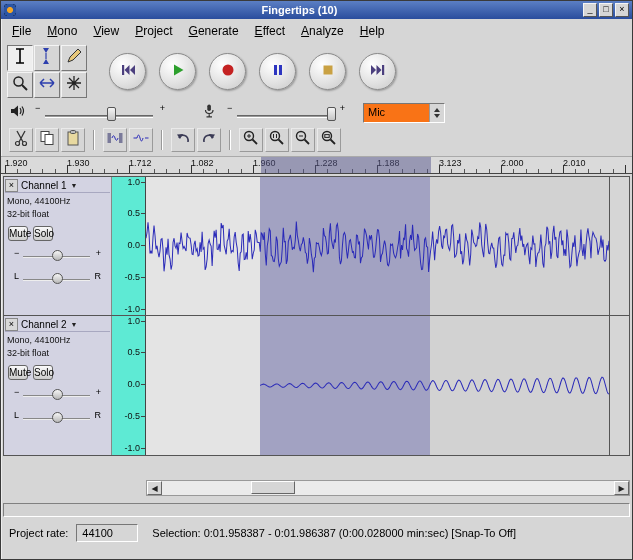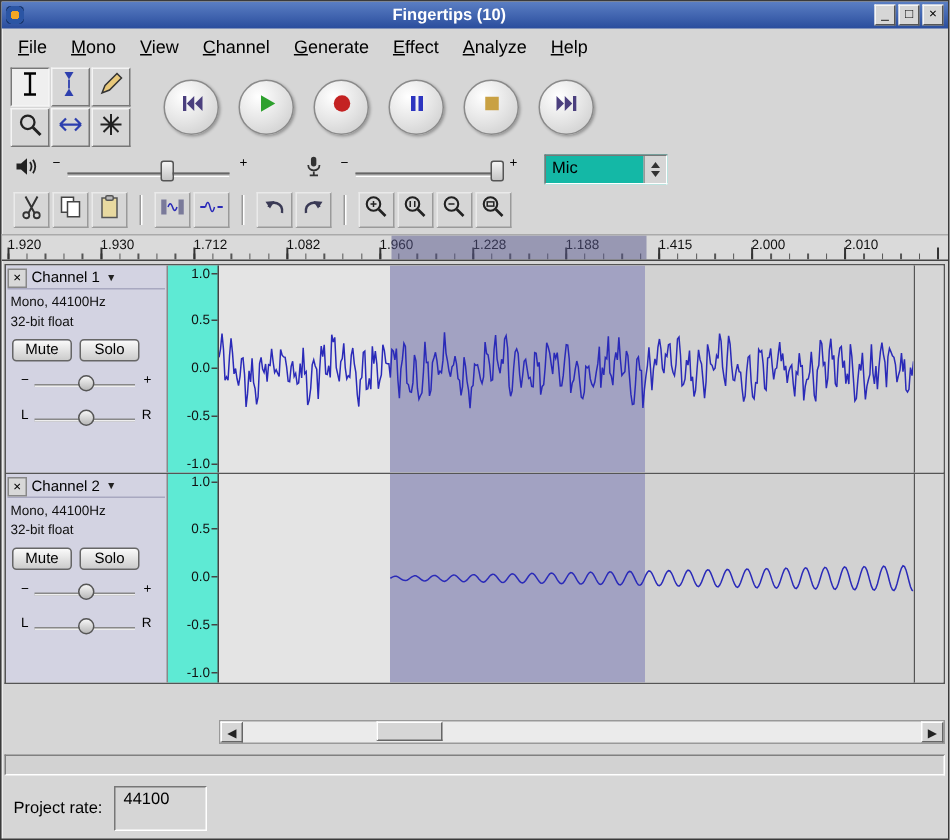--- a/index.html
+++ b/index.html
@@ -26,21 +26,21 @@
 .transport{display:flex;gap:13px;align-items:center}
 .t-btn{width:37px;height:37px;border-radius:50%;border:1px solid #8a8a8a;background:radial-gradient(circle at 35% 30%,#ffffff,#e2e2e2 55%,#c8c8c8);display:flex;align-items:center;justify-content:center;box-shadow:1px 1px 2px rgba(0,0,0,.3)}
 
 
 .toolbar-mixer{display:flex;align-items:center;height:26px;padding:0 8px;gap:10px}
 .mix-slider{position:relative;height:20px}
 .mix-slider .groove{position:absolute;left:10px;right:12px;top:12px;height:3px;background:#9a9a9a;border-top:1px solid #666;border-bottom:1px solid #fff}
 .mix-slider .thumb{position:absolute;top:4px;width:9px;height:14px;background:linear-gradient(#f4f4f4,#c4c4c4);border:1px solid #555;border-radius:2px}
 .mix-slider .minl{position:absolute;left:0;top:0;font-size:9px}
 .mix-slider .maxl{position:absolute;right:0;top:0;font-size:9px}
-.combo{display:flex;width:82px;height:20px;border:1px solid;border-color:#777 #fff #fff #777;background:#14b8a6;margin-left:8px}
+.combo{display:flex;width:82px;height:20px;border:1px solid;border-color:#777 #fff #fff #777;background:#f97316;margin-left:8px}
 .combo .val{flex:1;font-size:11px;padding:2px 4px}
 .combo .spin{width:15px;border-left:1px solid #999;background:#d6d6d6;display:flex;flex-direction:column;align-items:center;justify-content:center;gap:2px}
 .tri-up{width:0;height:0;border-left:3px solid transparent;border-right:3px solid transparent;border-bottom:4px solid #333}
 .tri-down{width:0;height:0;border-left:3px solid transparent;border-right:3px solid transparent;border-top:4px solid #333}
 
 
 .toolbar-edit{display:flex;align-items:center;height:28px;padding:0 8px;gap:2px}
 .e-btn{width:24px;height:24px;display:flex;align-items:center;justify-content:center;background:#d6d6d6;border:1px solid;border-color:#eaeaea #9a9a9a #9a9a9a #eaeaea}
 .e-sep{width:2px;height:20px;border-left:1px solid #999;border-right:1px solid #fff;margin:0 6px}
 
@@ -55,21 +55,21 @@
 .tracks{margin:2px 2px 0 2px}
 .track{display:flex;height:140px;border:1px solid #555;background:#d6d6d6}
 .track + .track{border-top:none}
 .track-panel{width:108px;background:#d3d3e2;border-right:1px solid #888;display:flex;flex-direction:column;font-size:10px;padding:1px 1px 2px}
 .panel-head{display:flex;align-items:center;height:15px;border-bottom:1px solid #a8a8c0}
 .close-btn{width:13px;height:13px;border:1px solid #888;background:#d8d8d8;font-size:9px;line-height:10px;text-align:center;margin-right:3px}
 .track-title{font-size:10px}
 .menu-arrow{font-size:7px;margin-left:4px;color:#222}
 .track-info{font-size:9px;padding-left:2px;margin-top:3px;color:#101010}
 .ms-row{display:flex;gap:5px;margin:7px 2px 0 3px}
-.ms-btn{width:40px;height:15px;font-size:10px;line-height:13px;text-align:center;border:1px solid #666;border-radius:3px;background:linear-gradient(#fafafa,#cccccc)}
+.ms-btn{width:20px;height:15px;font-size:10px;line-height:13px;text-align:center;border:1px solid #666;border-radius:3px;background:linear-gradient(#fafafa,#cccccc)}
 .p-slider{position:relative;height:17px;margin:6px 9px 0}
 .p-slider .s-groove{position:absolute;left:9px;right:11px;top:9px;height:2px;background:#888;border-bottom:1px solid #eee}
 .p-slider .s-thumb{position:absolute;left:44%;top:3px;width:11px;height:11px;border-radius:50%;background:linear-gradient(#f6f6f6,#b8b8b8);border:1px solid #555}
 .p-slider .s-min{position:absolute;left:0;top:1px;font-size:9px}
 .p-slider .s-max{position:absolute;right:0;top:1px;font-size:9px}
 .vruler{width:34px;position:relative;background:#5eead4;border-right:1px solid #444;font-size:9px}
 .vruler .vr-label{position:absolute;right:5px;color:#111}
 .vruler .vr-label::after{content:"";position:absolute;right:-5px;top:50%;width:4px;height:1px;background:#444}
 .wave{flex:1;position:relative;overflow:hidden;background:#d2d2d2}
 .band{position:absolute;top:0;bottom:0}
@@ -84,41 +84,41 @@
 .scroll-spacer{width:143px}
 .scrollbar{flex:1;position:relative;display:flex;border:1px solid #999;background:#ebebeb}
 .sb-btn{width:15px;height:100%;background:#d6d6d6;border:1px solid;border-color:#fff #666 #666 #fff;font-size:8px;line-height:13px;text-align:center;color:#222}
 .sb-btn.right{margin-left:auto}
 .sb-thumb{position:absolute;left:104px;top:0;width:44px;height:13px;background:#d6d6d6;border:1px solid;border-color:#fff #666 #666 #fff}
 
 
 .sunken-strip{height:14px;margin:7px 2px 0;border:1px solid;border-color:#808080 #fff #fff #808080;background:#d2d2d2}
 .statusbar{display:flex;align-items:center;padding:7px 8px 0;font-size:11px}
 .rate-label{margin-right:8px}
-.rate-box{width:62px;height:30px;border:1px solid;border-color:#777 #fff #fff #777;background:#d6d6d6;font-size:11px;line-height:16px;padding-left:5px;margin-right:14px}
+.rate-box{width:62px;height:18px;border:1px solid;border-color:#777 #fff #fff #777;background:#d6d6d6;font-size:11px;line-height:16px;padding-left:5px;margin-right:14px}
 .sel-text{white-space:nowrap}
 </style>
 </head>
 <body>
 
 <div class="window">
 
   <div class="titlebar">
     <span class="app-icon"></span>
     <span class="title-text">Fingertips (10)</span>
     <span class="win-btn">_</span>
     <span class="win-btn">□</span>
     <span class="win-btn">×</span>
   </div>
 
   <div class="menubar">
     <span class="menu-item">File</span>
     <span class="menu-item">Mono</span>
     <span class="menu-item">View</span>
-    <span class="menu-item">Channel</span>
+    <span class="menu-item">Project</span>
     <span class="menu-item">Generate</span>
     <span class="menu-item">Effect</span>
     <span class="menu-item">Analyze</span>
     <span class="menu-item">Help</span>
   </div>
 
   <div class="toolbar-main">
     <div class="tools-grid">
       <div class="tool-btn active">
         <span><svg width="18" height="18" viewBox="0 0 18 18">
@@ -305,21 +305,21 @@
   </div>
 
   <div class="ruler">
     <span class="tick-label" style="left:4px">1.920</span>
     <span class="tick-label" style="left:66px">1.930</span>
     <span class="tick-label" style="left:128px">1.712</span>
     <span class="tick-label" style="left:190px">1.082</span>
     <span class="tick-label" style="left:252px">1.960</span>
     <span class="tick-label" style="left:314px">1.228</span>
     <span class="tick-label" style="left:376px">1.188</span>
-    <span class="tick-label" style="left:438px">1.415</span>
+    <span class="tick-label" style="left:438px">3.123</span>
     <span class="tick-label" style="left:500px">2.000</span>
     <span class="tick-label" style="left:562px">2.010</span>
     <div class="minor-ticks"></div>
     <div class="major-ticks"></div>
     <div class="ruler-sel"></div>
   </div>
 
   <div class="tracks">
 
     <div class="track">
@@ -419,15 +419,16 @@
       <div class="sb-thumb"></div>
       <span class="sb-btn right">▶</span>
     </div>
   </div>
 
   <div class="sunken-strip"></div>
 
   <div class="statusbar">
     <span class="rate-label">Project rate:</span>
     <span class="rate-box">44100</span>
+    <span class="sel-text">Selection: 0:01.958387 - 0:01.986387 (0:00.028000 min:sec)   [Snap-To Off]</span>
   </div>
 
 </div>
 
 </body></html>

